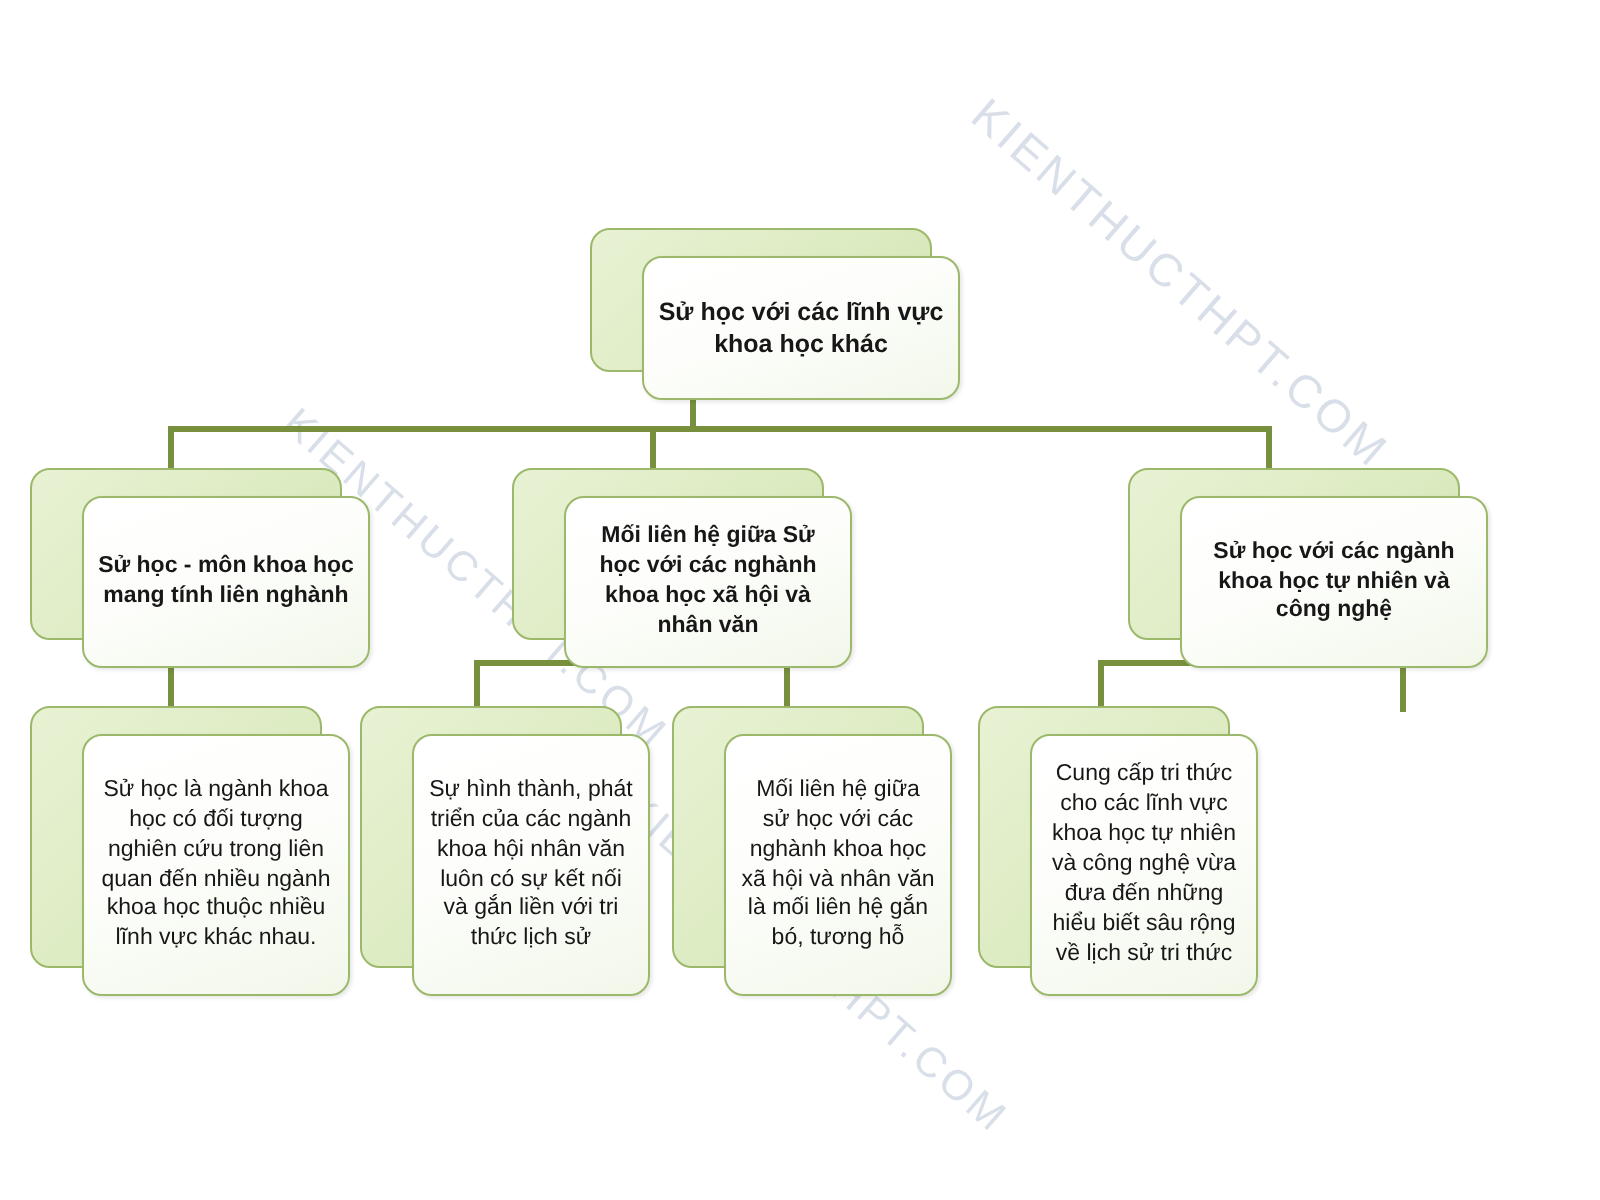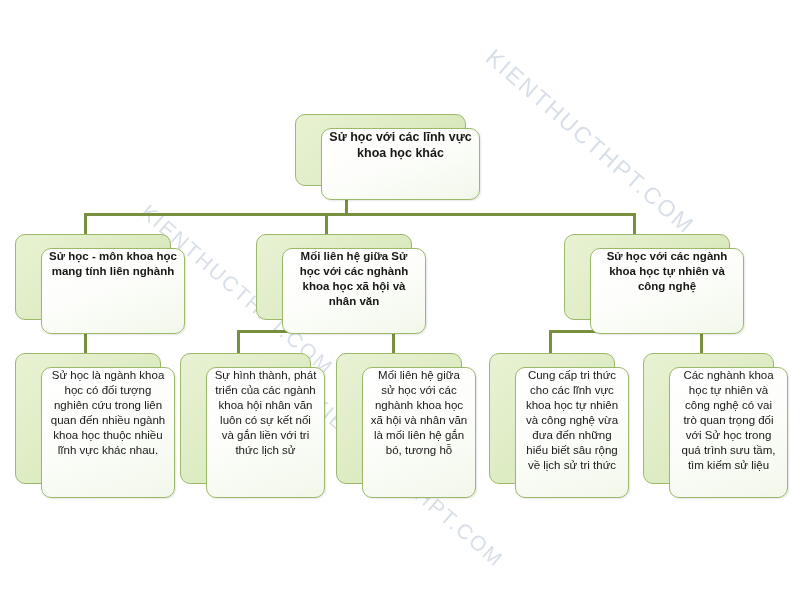--- a/index.html
+++ b/index.html
@@ -60,21 +60,21 @@
     position: absolute;
     left: 14px;
     top: 14px;
     right: 0;
     bottom: 0;
     background: linear-gradient(160deg, #ffffff 0%, #fdfefb 45%, #f2f7ea 100%);
     border: 1px solid #9cb86a;
     border-radius: 10px;
     box-shadow: 1px 1px 2px rgba(0,0,0,.10);
     display: flex;
-    align-items: flex-start;
+    align-items: center;
     justify-content: center;
     box-sizing: border-box;
     padding: 0 7px;
     margin-left: 12px;
   }
   .node .label {
     color: #171717;
     text-align: center;
     line-height: 1.30;
     width: 100%;
@@ -159,20 +159,14 @@
     </div>
   </div>
 
   <div class="node lv3" style="left:489px; top:353px; width:140px; height:145px;border-radius:14px;">
     <div class="back"></div>
     <div class="front">
       <div class="label">Cung cấp tri thức cho các lĩnh vực khoa học tự nhiên và công nghệ vừa đưa đến những hiểu biết sâu rộng về lịch sử tri thức</div>
     </div>
   </div>
 
-  <div class="node lv3" style="left:643px; top:353px; width:145px; height:145px;">
-    <div class="back"></div>
-    <div class="front">
-      <div class="label">Các nghành khoa học tự nhiên và công nghệ có vai trò quan trọng đối với Sử học trong quá trình sưu tầm, tìm kiếm sử liệu</div>
-    </div>
-  </div>
 
 </div>
 
 </body></html>

